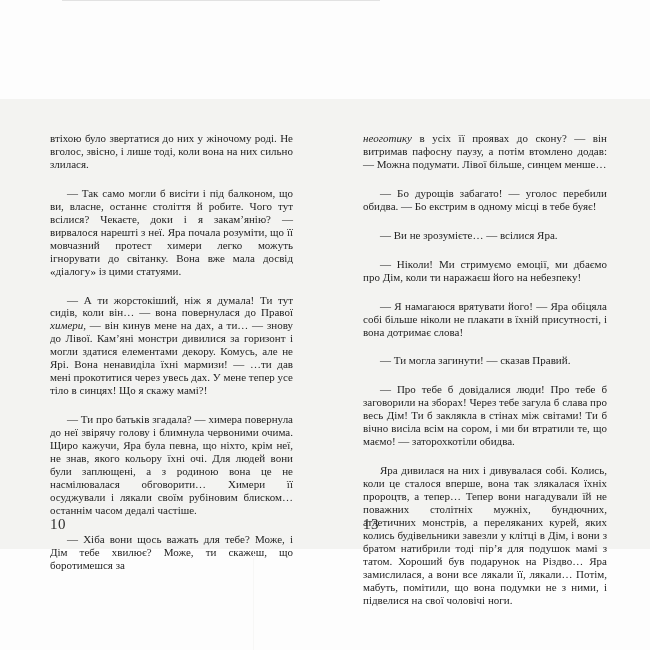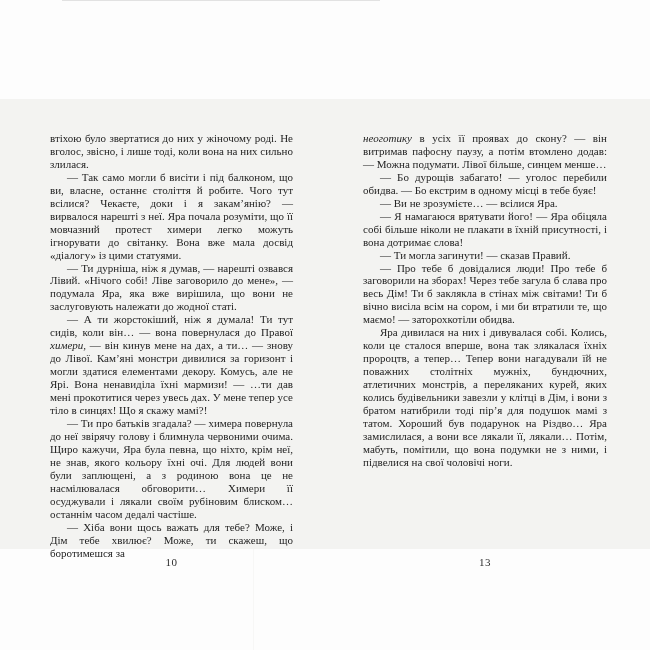--- a/index.html
+++ b/index.html
@@ -36,30 +36,28 @@
     text-align: justify;
     font-size: 11px;
     line-height: 12.95px;
     color: #242424;
     -webkit-hyphens: auto;
     hyphens: auto;
   }
   .page-left  .page-text { left: 50px; width: 243px; }
   .page-right .page-text { left: 38px; width: 244px; }
   .page-text p { margin: 0; padding: 0; }
-  .page-text p.indent { text-indent: 17px; }
+  .page-text p.indent { text-indent: 17px; margin-top: 16px; }
   .page-text .it { font-style: italic; }
   .pagenum {
     position: absolute;
     top: 417px;
-    font-size: 11px;
+    font-size: 15px;
     letter-spacing: 0.6px;
     color: #2e2e2e;
-    text-align: center;
-    margin-top: 40px;
   }
   .page-left  .pagenum { left: 50px; width: 243px; }
   .page-right .pagenum { left: 38px; width: 244px; }
   .bottom-seam {
     position: absolute;
     left: 253px; top: 549px;
     width: 1px; height: 101px;
     background: #f7f7f6;
   }
 </style>
@@ -67,32 +65,32 @@
 <body>
 
 <div class="screen">
   <div class="top-edge"></div>
 
   <div class="spread">
     <div class="page page-left">
       <div class="page-text">
           <p><span>втіхою було звертатися до них у жіночому роді. Не вголос, звісно, і лише тоді, коли вона на них сильно злилася.</span></p>
           <p class="indent"><span>— Так само могли б висіти і під балконом, що ви, власне, останнє століття й робите. Чого тут всілися? Чекаєте, доки і я закам’янію? — вирвалося нарешті з неї. Яра почала розуміти, що її мовчазний протест химери легко можуть ігнорувати до світанку. Вона вже мала досвід «діалогу» із цими статуями.</span></p>
-          <p class="indent"><span>— Ти дурніша, ніж я думав, — нарешті озвався Лівий. «Нічого собі! Ліве заговорило до мене», — подумала Яра, яка вже вирішила, що вони не заслуговують належати до жодної статі.</span></p>
           <p class="indent"><span>— А ти жорстокіший, ніж я думала! Ти тут сидів, коли він… — вона повернулася до Правої </span><span class="it">химери</span><span>, — він кинув мене на дах, а ти… — знову до Лівої. Кам’яні монстри дивилися за горизонт і могли здатися елементами декору. Комусь, але не Ярі. Вона ненавиділа їхні мармизи! — …ти дав мені прокотитися через увесь дах. У мене тепер усе тіло в синцях! Що я скажу мамі?!</span></p>
           <p class="indent"><span>— Ти про батьків згадала? — химера повернула до неї звірячу голову і блимнула червоними очима. Щиро кажучи, Яра була певна, що ніхто, крім неї, не знав, якого кольору їхні очі. Для людей вони були заплющені, а з родиною вона це не насмілювалася обговорити… Химери її осуджували і лякали своїм рубіновим блиском… останнім часом дедалі частіше.</span></p>
           <p class="indent"><span>— Хіба вони щось важать для тебе? Може, і Дім тебе хвилює? Може, ти скажеш, що боротимешся за</span></p>
         </div>
       <div class="pagenum">10</div>
     </div>
     <div class="page page-right">
       <div class="page-text">
           <p><span class="it">неоготику</span><span> в усіх її проявах до скону? — він витримав пафосну паузу, а потім втомлено додав: — Можна подумати. Лівої більше, синцем менше…</span></p>
           <p class="indent"><span>— Бо дурощів забагато! — уголос перебили обидва. — Бо екстрим в одному місці в тебе буяє!</span></p>
           <p class="indent"><span>— Ви не зрозумієте… — всілися Яра.</span></p>
+          <p class="indent"><span>— Ніколи! Ми стримуємо емоції, ми дбаємо про Дім, коли ти наражаєш його на небезпеку!</span></p>
           <p class="indent"><span>— Я намагаюся врятувати його! — Яра обіцяла собі більше ніколи не плакати в їхній присутності, і вона дотримає слова!</span></p>
           <p class="indent"><span>— Ти могла загинути! — сказав Правий.</span></p>
           <p class="indent"><span>— Про тебе б довідалися люди! Про тебе б заговорили на зборах! Через тебе загула б слава про весь Дім! Ти б заклякла в стінах між світами! Ти б вічно висіла всім на сором, і ми би втратили те, що маємо! — заторохкотіли обидва.</span></p>
           <p class="indent"><span>Яра дивилася на них і дивувалася собі. Колись, коли це сталося вперше, вона так злякалася їхніх пророцтв, а тепер… Тепер вони нагадували їй не поважних столітніх мужніх, бундючних, атлетичних монстрів, а переляканих курей, яких колись будівельники завезли у клітці в Дім, і вони з братом натибрили тоді пір’я для подушок мамі з татом. Хороший був подарунок на Різдво… Яра замислилася, а вони все лякали її, лякали… Потім, мабуть, помітили, що вона подумки не з ними, і підвелися на свої чоловічі ноги.</span></p>
         </div>
       <div class="pagenum">13</div>
     </div>
   </div>
 
   <div class="bottom-seam"></div>

